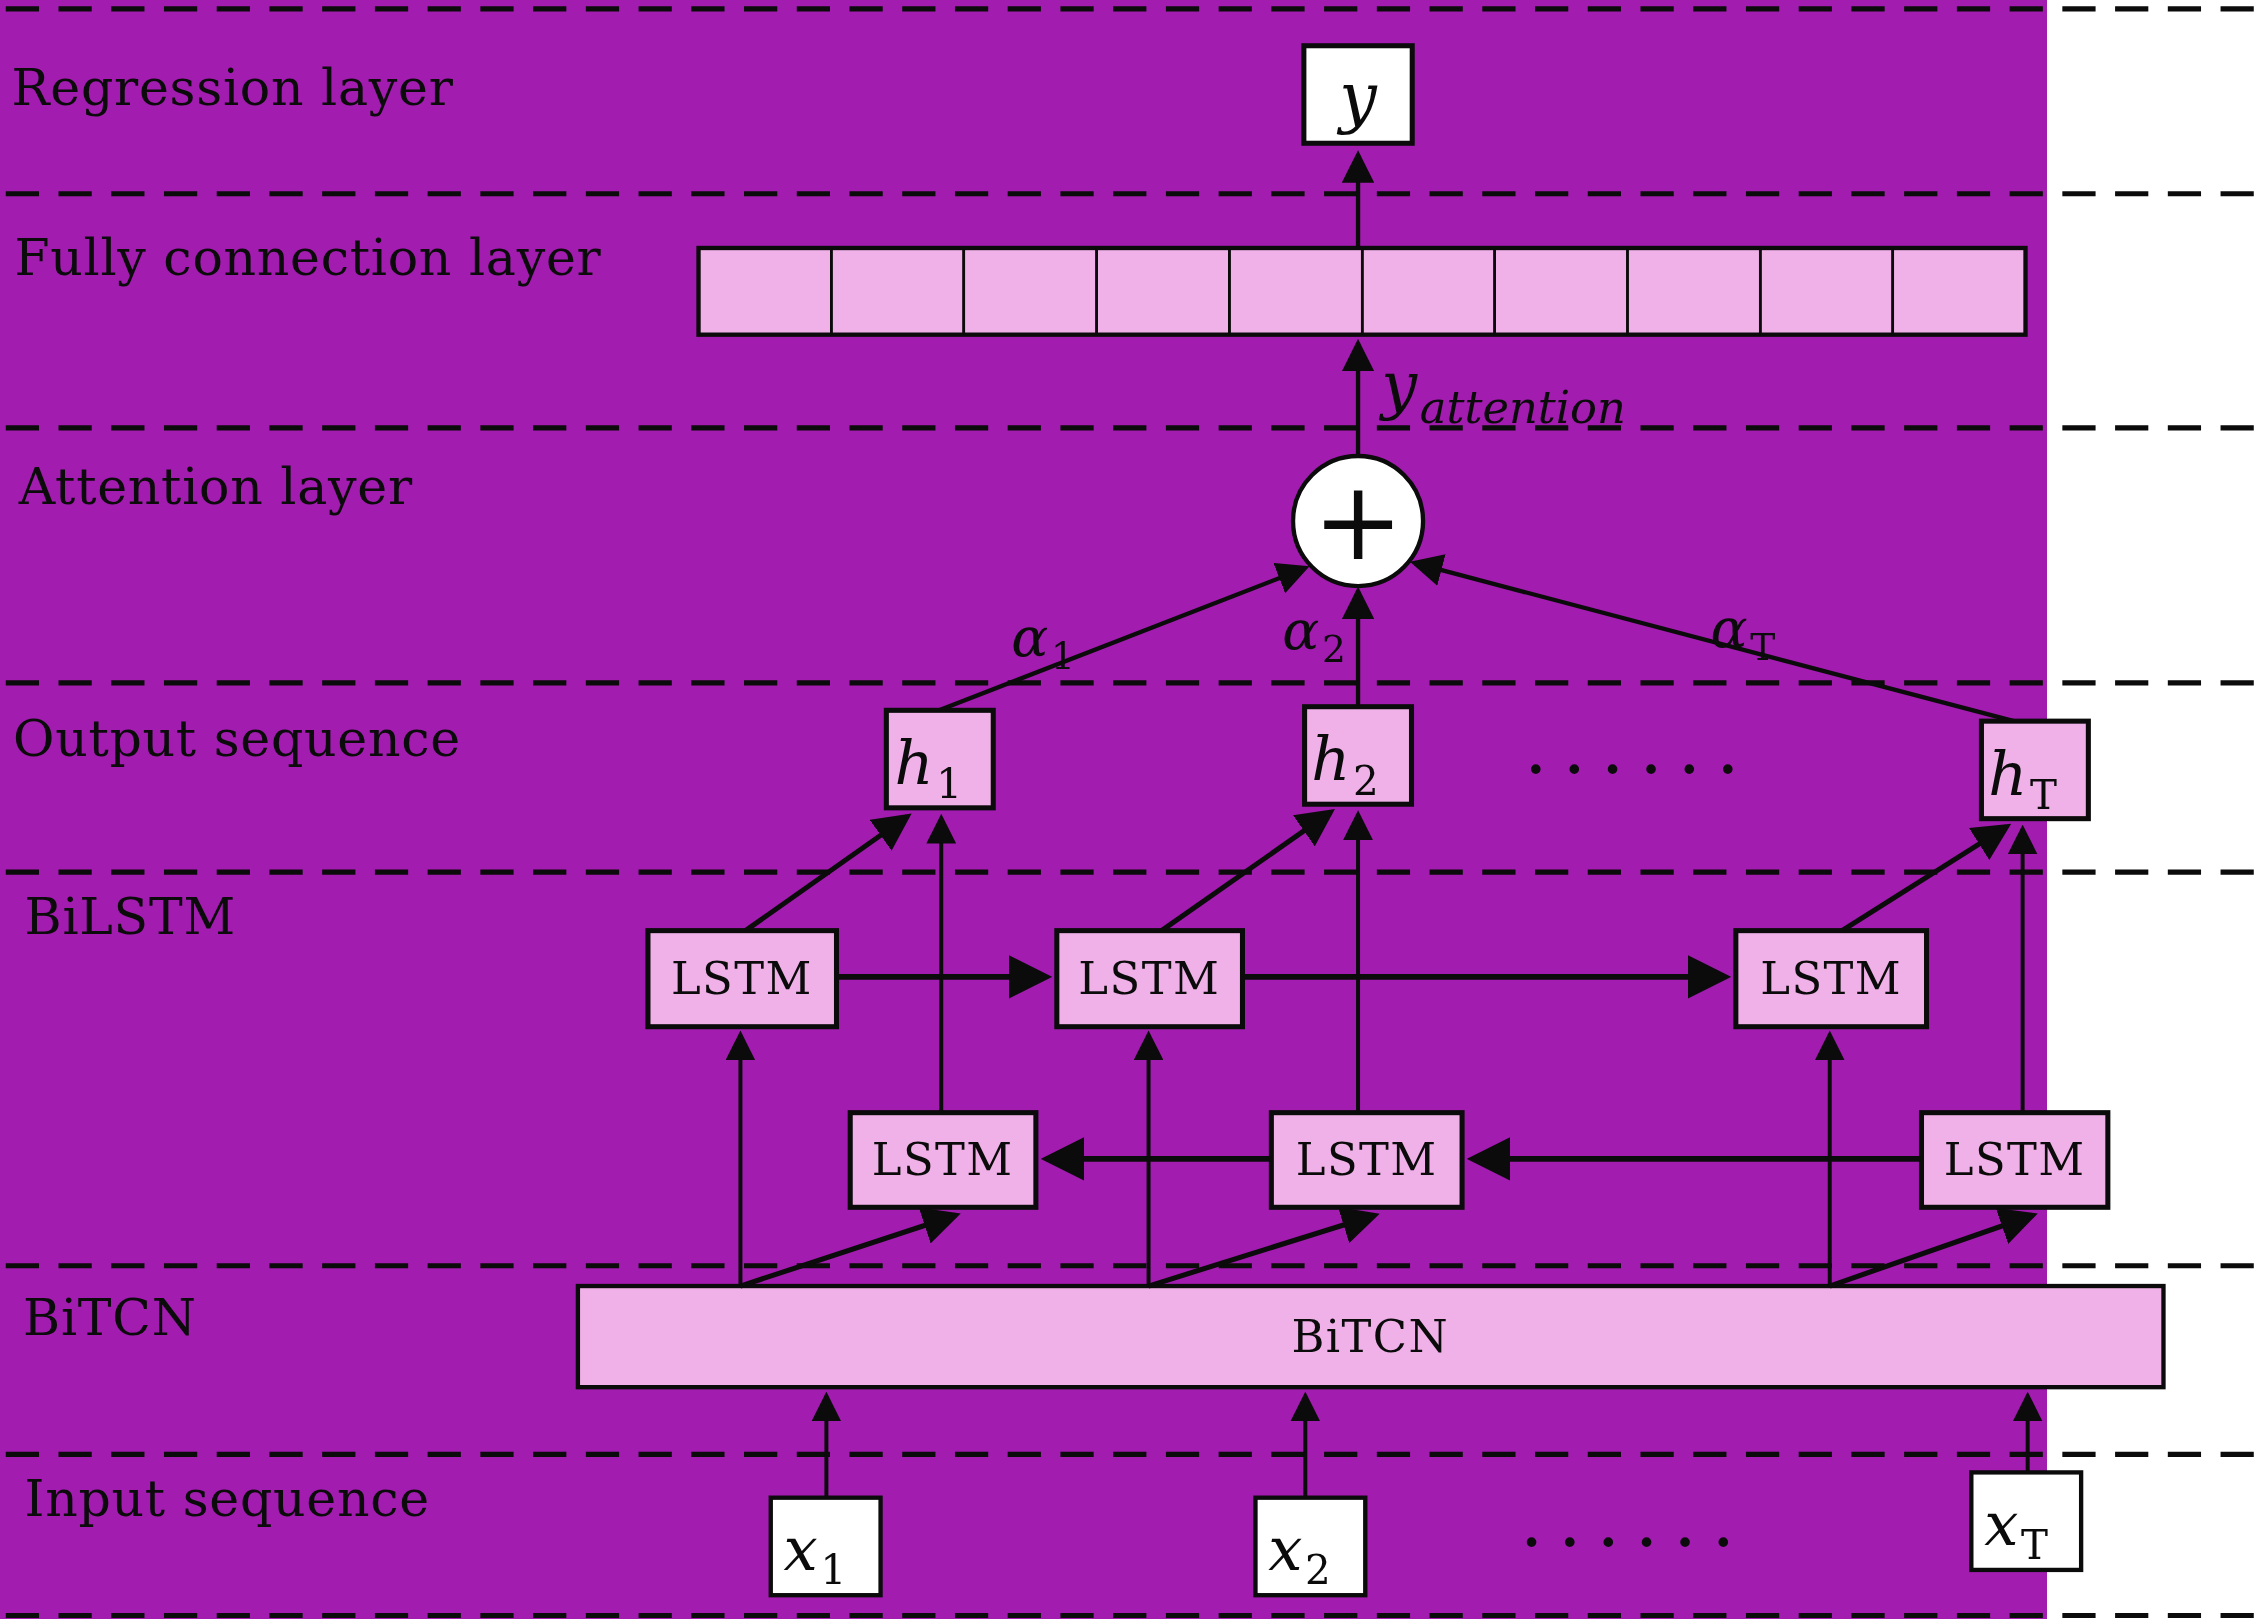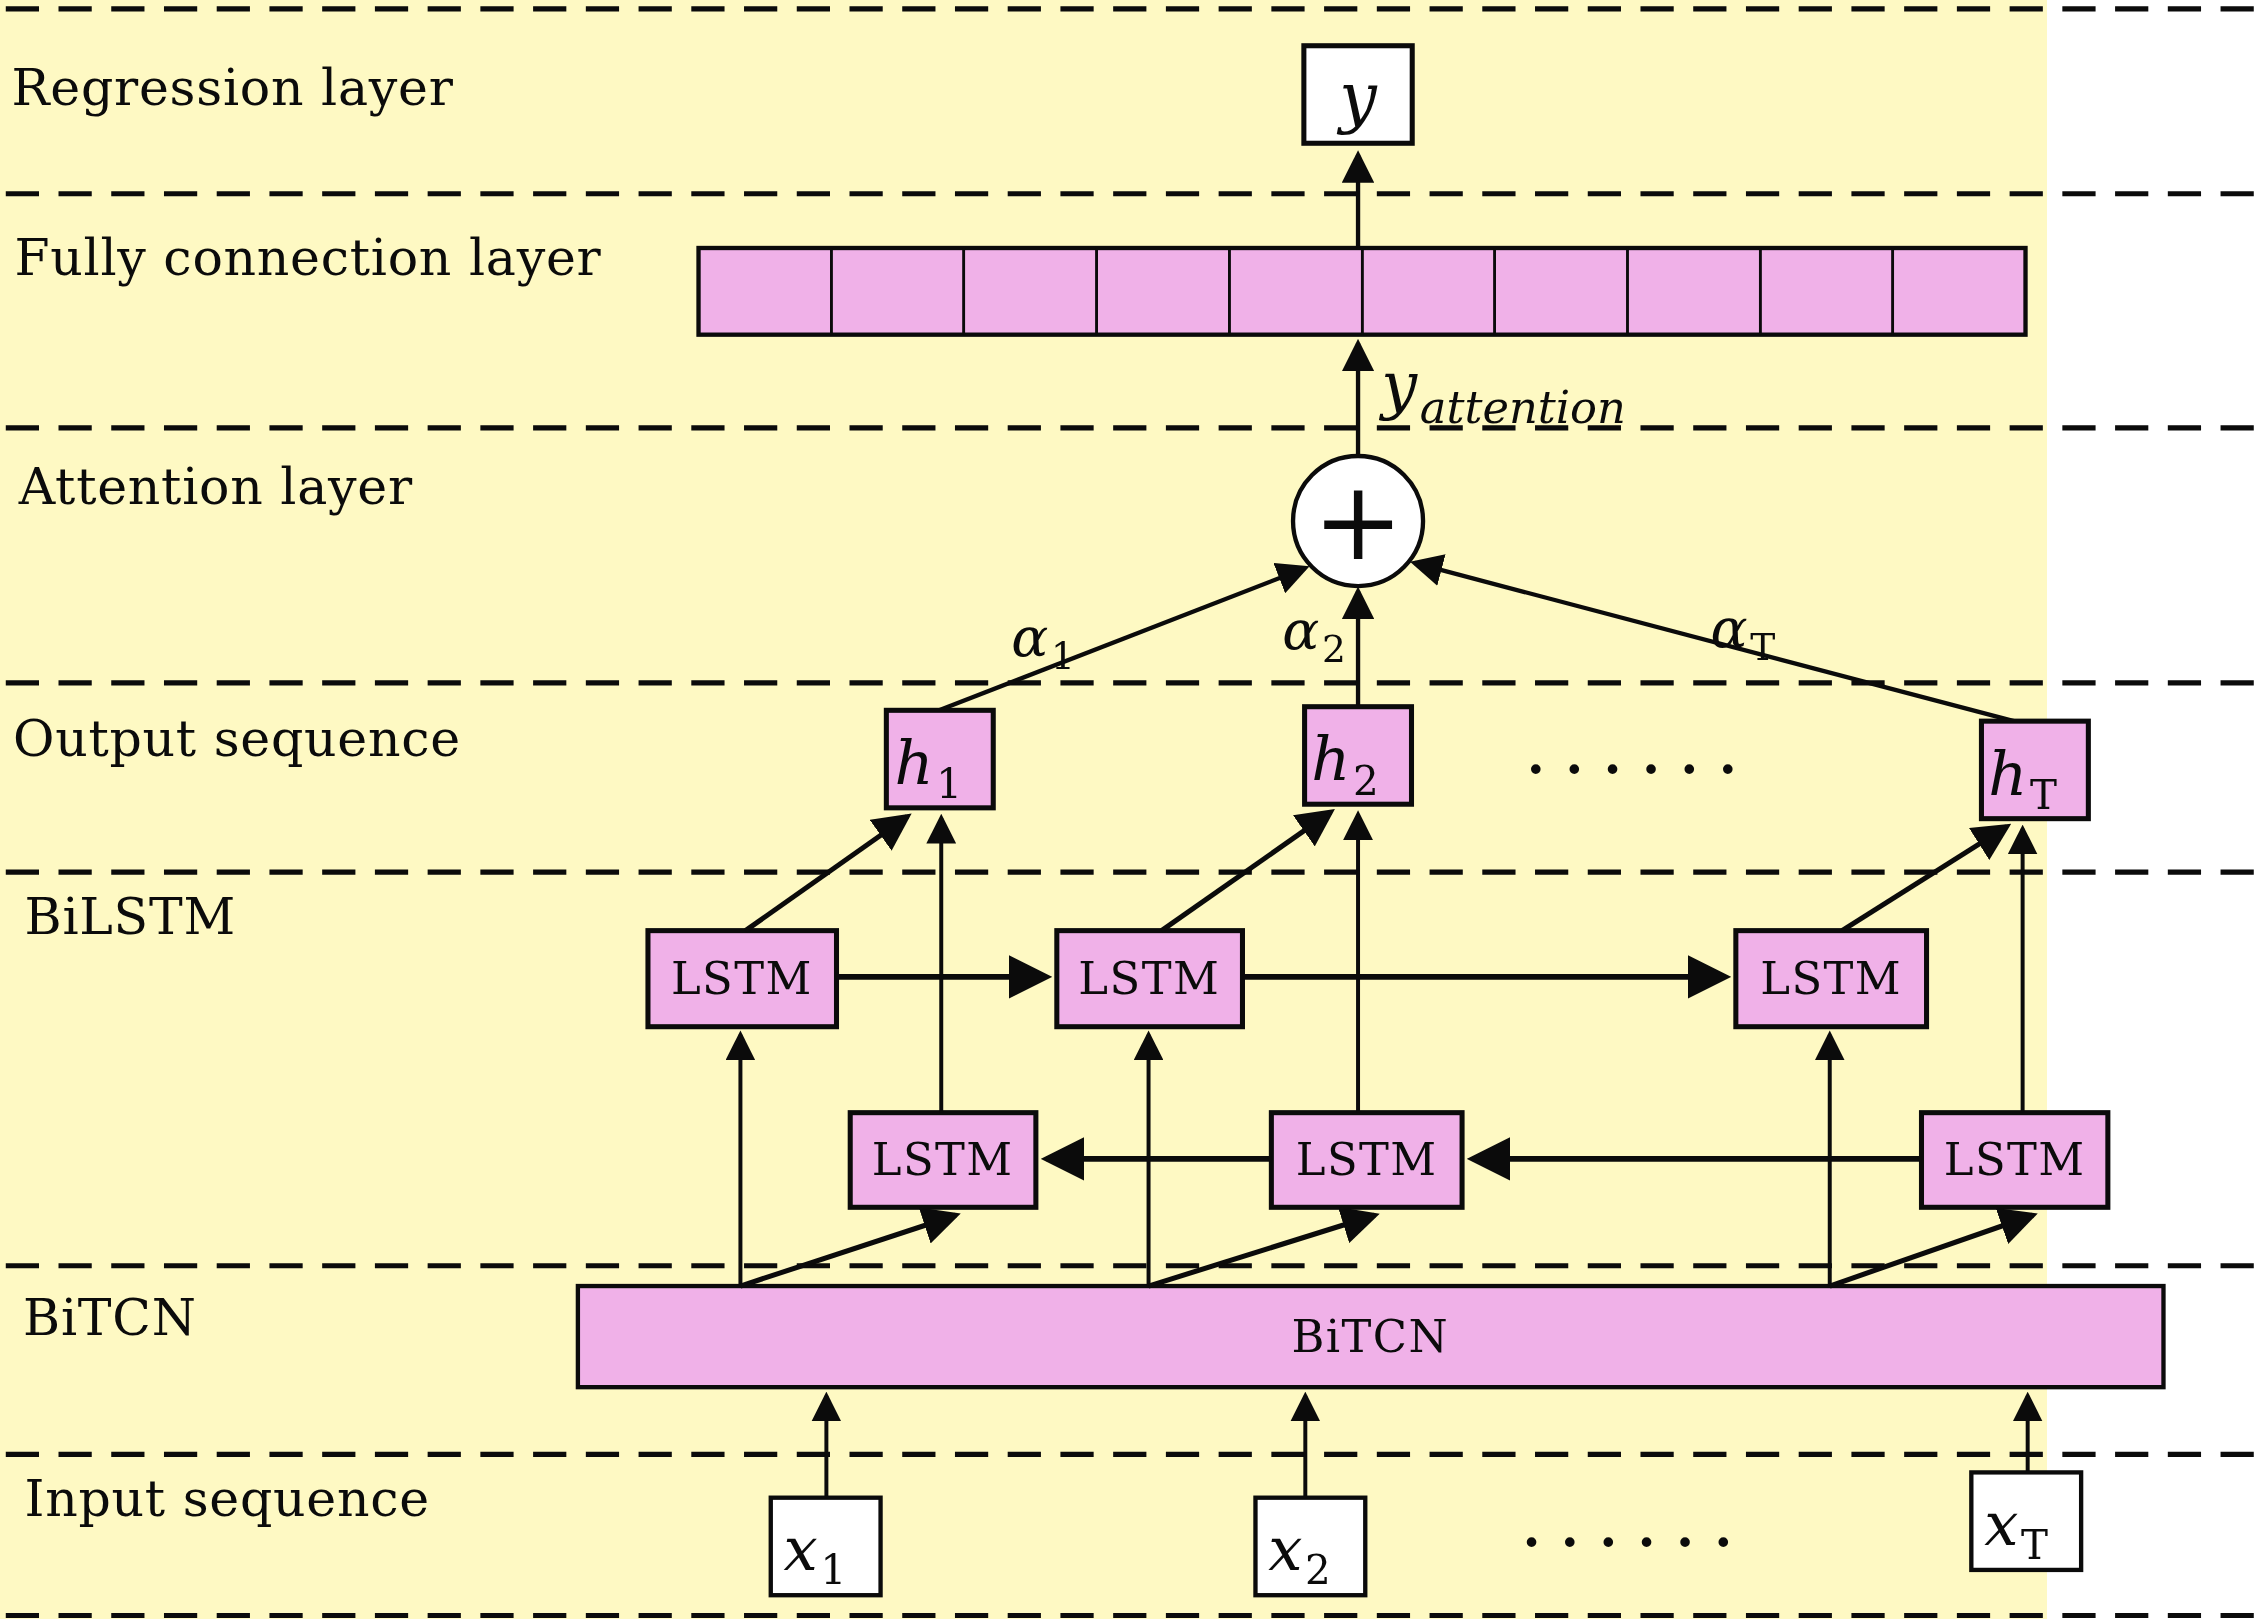--- a/index.html
+++ b/index.html
@@ -7,21 +7,21 @@
     padding: 0;
     background: #ffffff;
     width: 2261px;
     height: 1620px;
     overflow: hidden;
   }
   .stage {
     position: relative;
     width: 2047px;
     height: 1620px;
-    background: #fef9c3;
+    background: #a21caf;
   }
   svg { display: block; }
   text {
     font-family: "DejaVu Serif", "Liberation Serif", serif;
     fill: #0b0b0b;
   }
   .layer-label {
     font-size: 70px;
     letter-spacing: 1px;
   }

